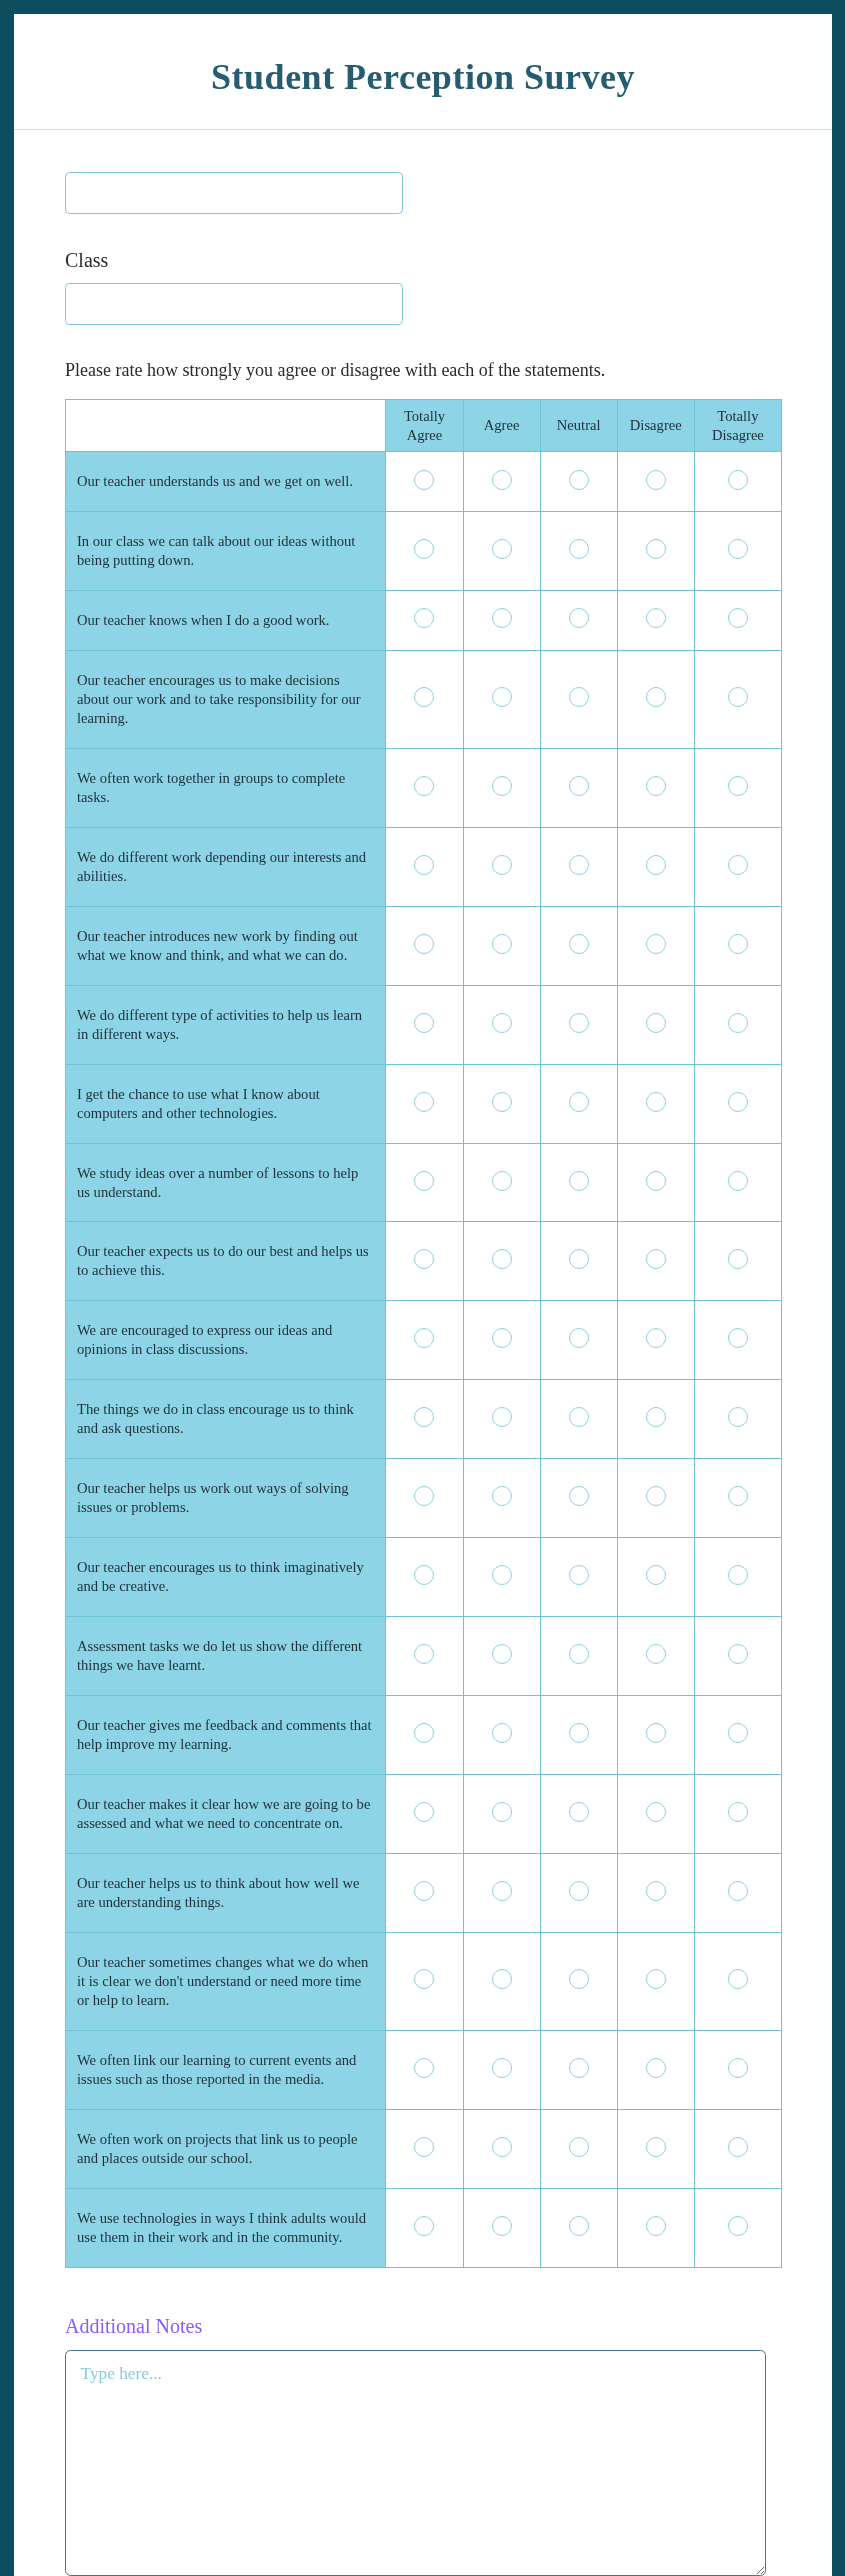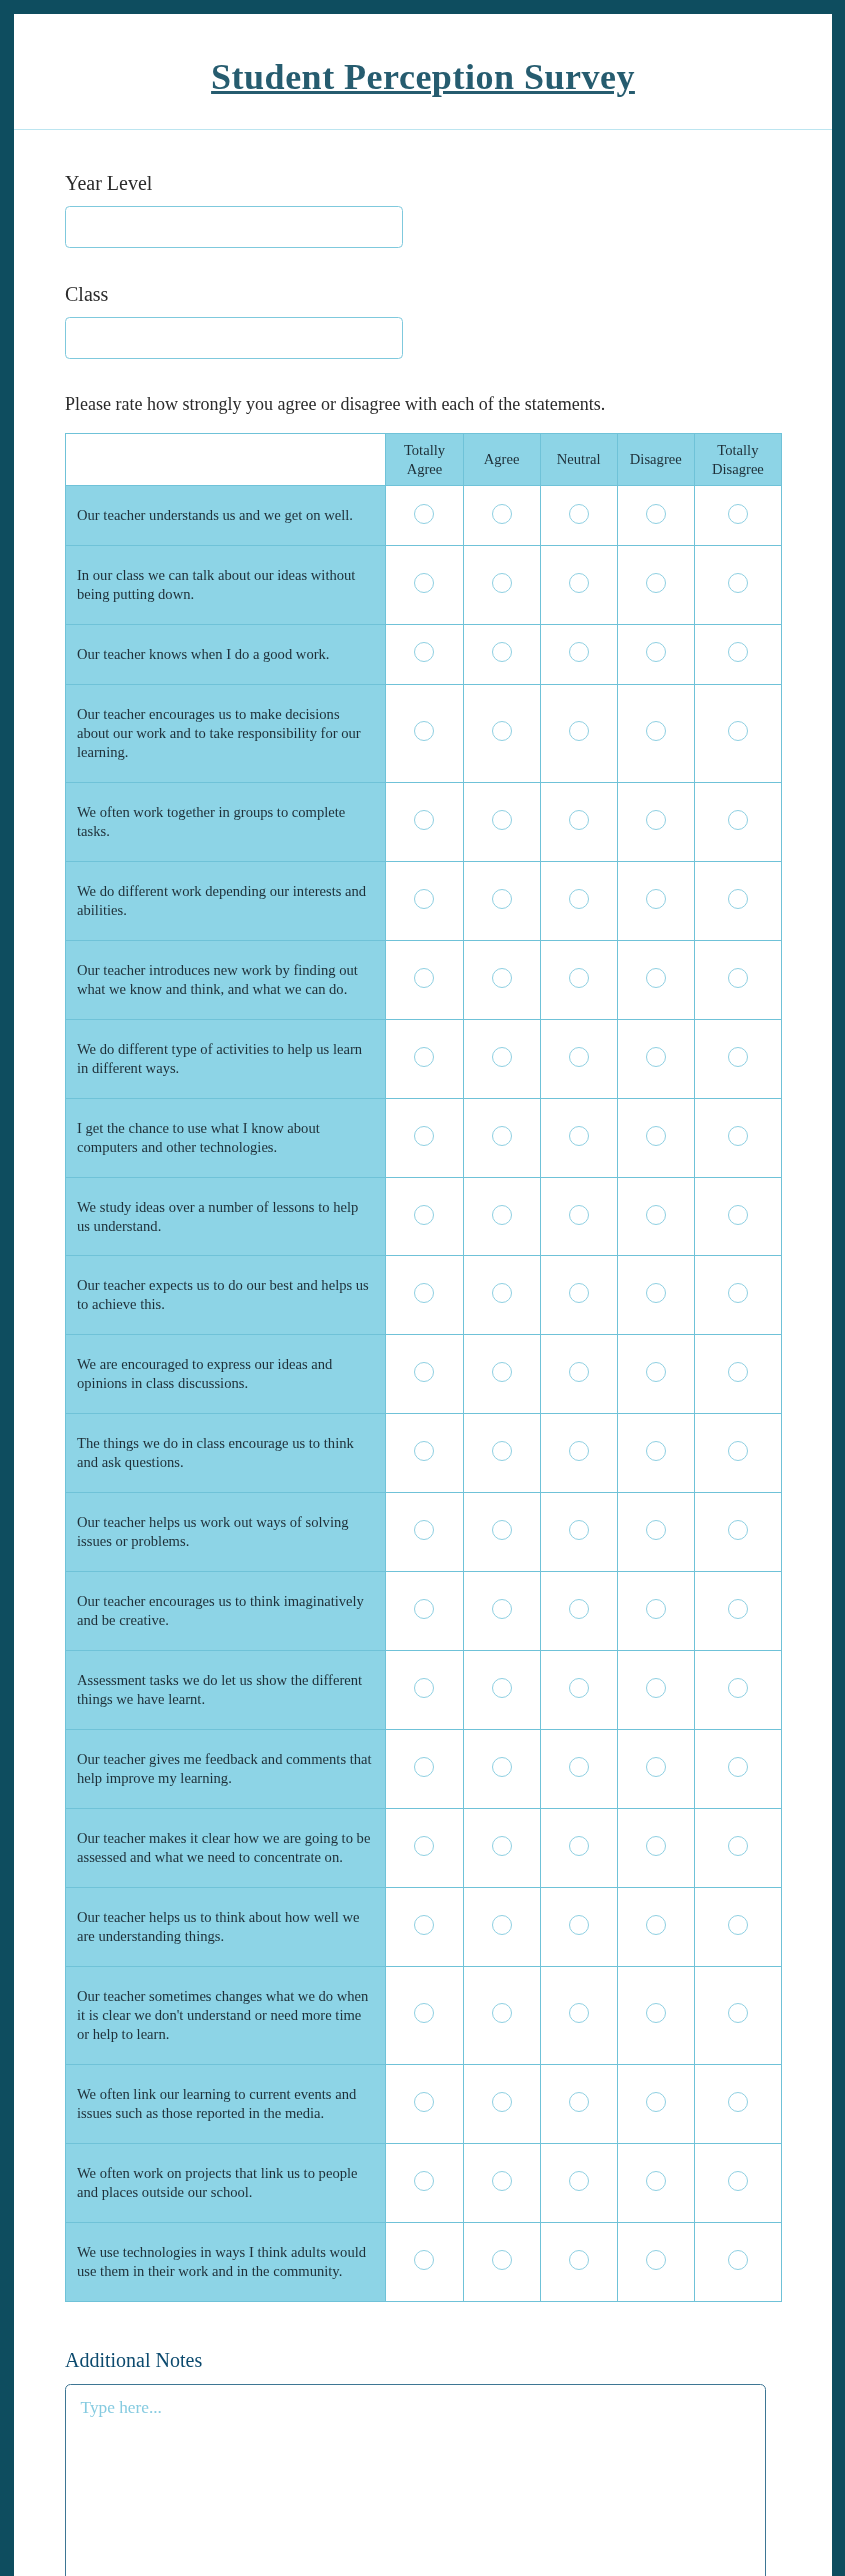--- a/index.html
+++ b/index.html
@@ -27,21 +27,20 @@
     flex-direction:column;
   }
 
   .header{ padding:42px 18px 31px; text-align:center; }
   .header h1{
     margin:0;
     font-size:36px;
     font-weight:700;
     color:var(--title);
     letter-spacing:0.5px;
-    text-decoration:underline;
   }
   .header-divider{ border-bottom:1.8px solid var(--divider); }
 
   .main{ flex:1; padding:42px 51px 0; }
 
   .field{ margin-bottom:35px; }
   .field-label{
     display:block;
     font-size:20px;
     color:#2b2b2b;
@@ -109,21 +108,21 @@
     width:20px;
     height:20px;
     border:1.8px solid #8fd0e2;
     border-radius:50%;
     background:#fff;
   }
 
   .notes-label{
     display:block;
     font-size:20px;
-    color:#0c4a6e;
+    color:#8b5cf6;
     margin:7.3px 0 12.7px;
   }
   .notes-area{
     width:701px;
     height:226px;
     border:1.8px solid var(--textarea-border);
     border-radius:5.5px;
     padding:12.7px 14.6px;
     font-size:17.3px;
     font-family:"Liberation Serif","DejaVu Serif",serif;
@@ -162,21 +161,20 @@
 <div class="frame">
 
   <div class="header">
     <h1>Student Perception Survey</h1>
   </div>
   <div class="header-divider"></div>
 
   <div class="main">
 
     <div class="field">
-      <label class="field-label">Year Level</label>
       <input class="text-input" type="text" style="">
     </div>
 
     <div class="field">
       <label class="field-label">Class</label>
       <input class="text-input" type="text" style="">
     </div>
 
     <p class="prompt">Please rate how strongly you agree or disagree with each of the statements.</p>
 

